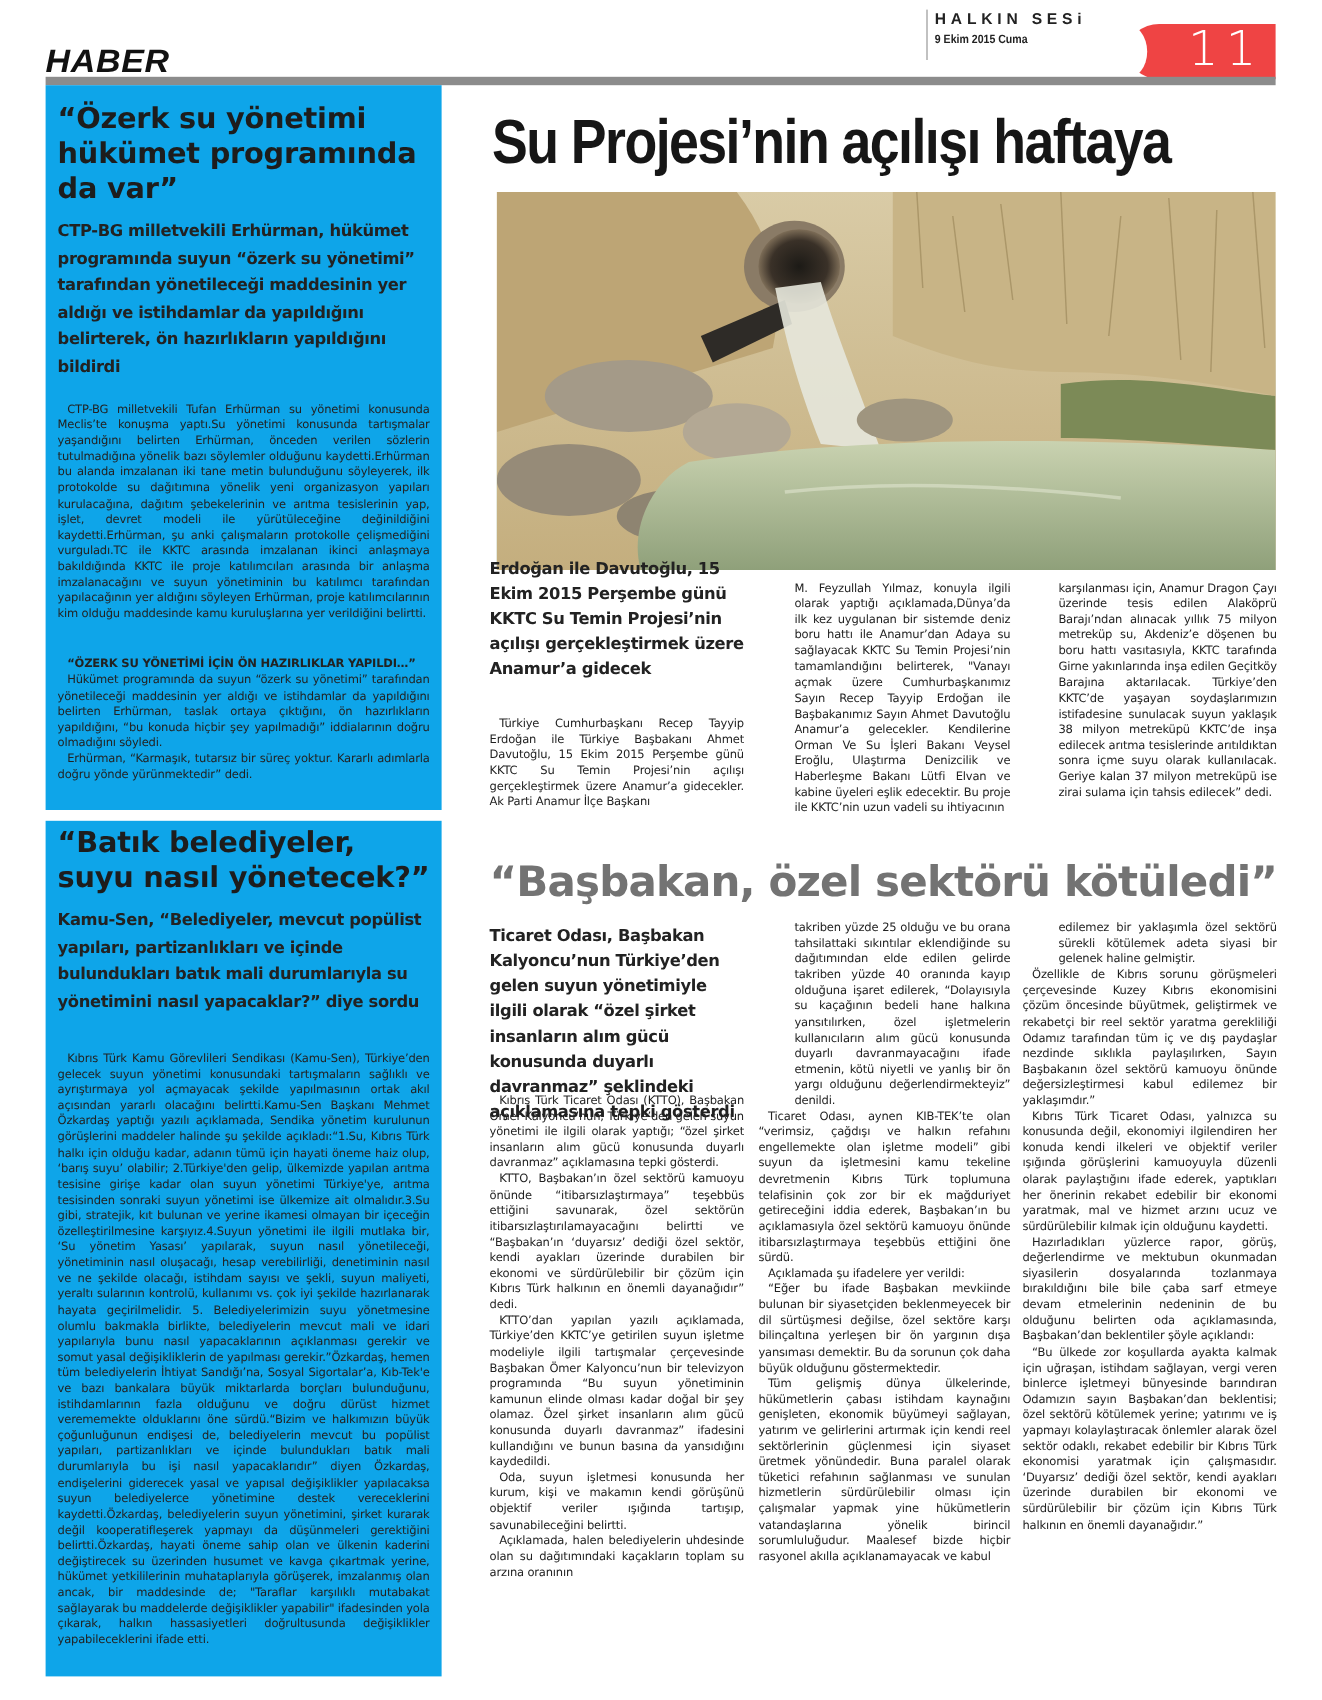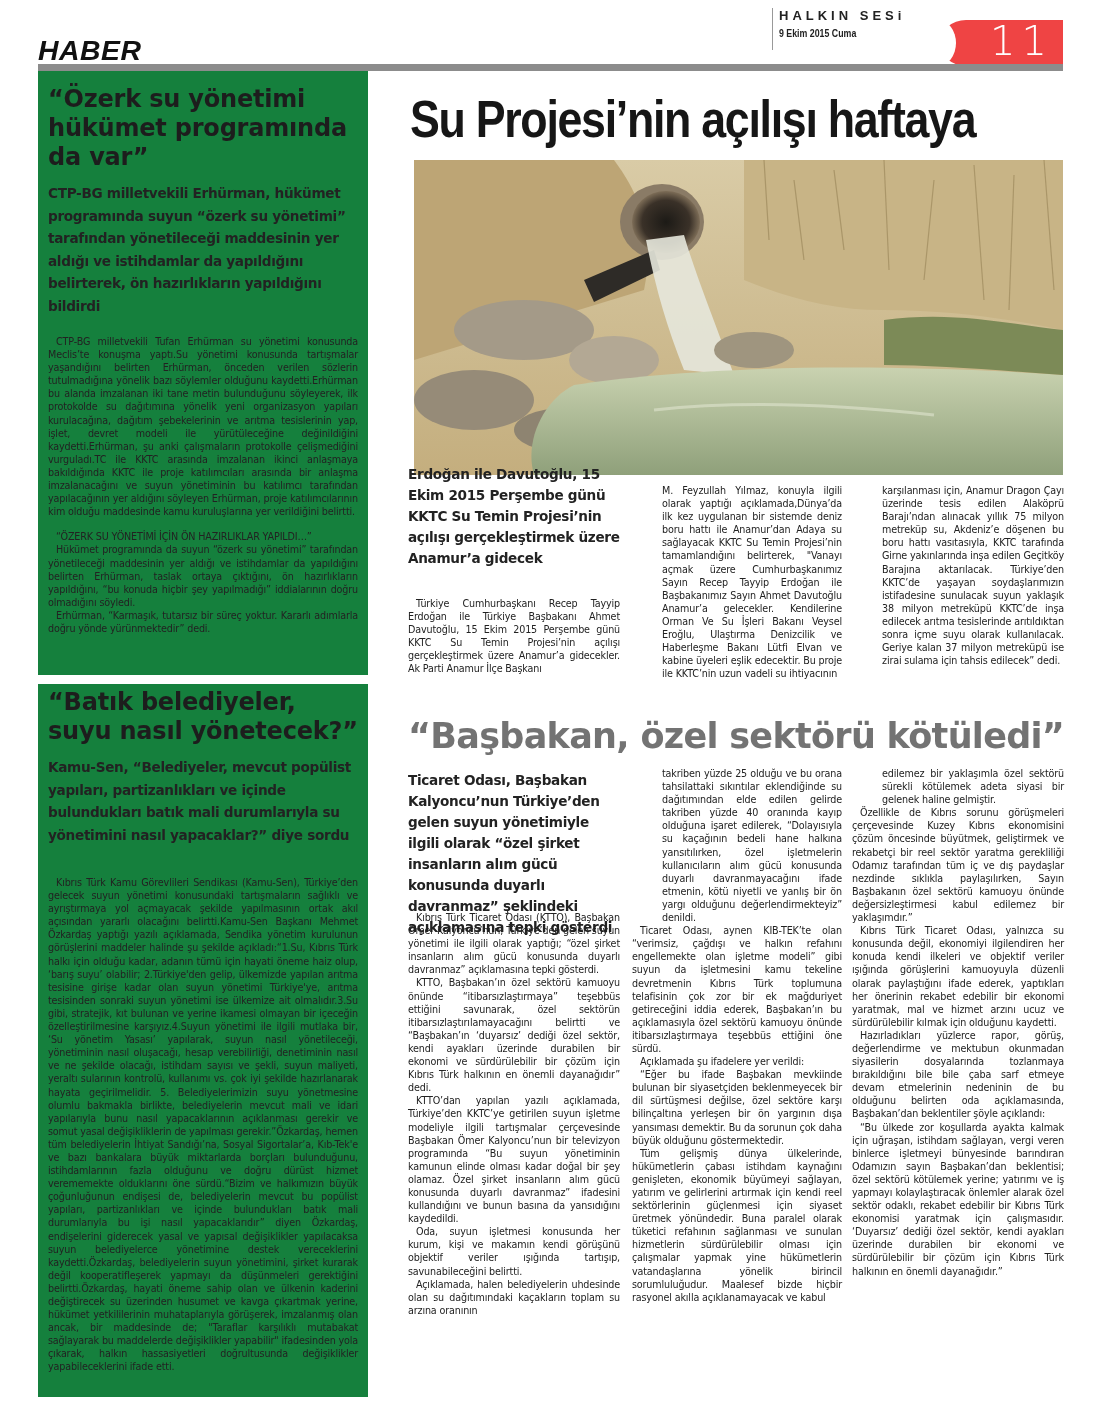--- a/index.html
+++ b/index.html
@@ -10,32 +10,32 @@
   .section-label { position: absolute; left: 38px; top: 36px; font-family: "Liberation Sans", sans-serif; font-weight: 900; font-style: italic; font-size: 27px; letter-spacing: 0.5px; color: #111; transform: scaleX(1.05); transform-origin: left; }
   .masthead { position: absolute; left: 772px; top: 8px; border-left: 1px solid #999; padding-left: 6px; height: 42px; }
   .masthead-name { font-size: 13px; font-weight: 700; letter-spacing: 4px; color: #222; }
   .masthead-date { font-size: 10px; font-weight: 700; color: #222; margin-top: 5px; transform: scaleX(0.88); transform-origin: left; }
   .page-tab { position: absolute; left: 940px; top: 20px; width: 123px; height: 46px; background: #ef4444; border-top-left-radius: 26px 23px; border-bottom-left-radius: 26px 23px; }
   .page-tab::before { content: ""; position: absolute; left: -10px; top: 0; width: 26px; height: 46px; background: #fff; border-top-right-radius: 18px 23px; border-bottom-right-radius: 18px 23px; }
   .page-number { position: absolute; left: 50px; top: -2px; font-size: 40px; font-weight: 300; color: #fff; letter-spacing: 6px; font-family: "DejaVu Sans", sans-serif; }
   .header-rule { position: absolute; left: 38px; top: 64px; width: 1025px; height: 7px; background: #8c8c8c; }
 
   
-  .sidebar-box { position: absolute; left: 38px; width: 330px; background: #15803d; padding: 0 10px; }
+  .sidebar-box { position: absolute; left: 38px; width: 330px; background: #0ea5e9; padding: 0 10px; }
   .box-a { top: 71px; height: 604px; }
   .box-b { top: 684px; height: 713px; }
   .box-headline { font-family: "DejaVu Sans", sans-serif; font-weight: 700; font-size: 24px; line-height: 29px; color: #1d1d1d; letter-spacing: -0.2px; }
   .box-a .box-headline { padding-top: 14px; }
   .box-b .box-headline { padding-top: 4px; }
   .box-deck { font-family: "DejaVu Sans", sans-serif; font-weight: 700; font-size: 13.6px; line-height: 22.5px; color: #222; margin-top: 10px; letter-spacing: -0.3px; }
   .body-text { font-family: "DejaVu Sans", sans-serif; font-size: 9.6px; line-height: 13.1px; color: #222; text-align: justify; letter-spacing: -0.15px; }
   .body-text p { text-indent: 8px; }
   .box-a .body-text { margin-top: 18px; }
   .box-b .body-text { margin-top: 30px; }
-  .subhead { font-weight: 400; margin-top: 12px; text-indent: 8px; }
+  .subhead { font-weight: 700; margin-top: 29px; text-indent: 8px; }
 
   
   .main-headline-1 { position: absolute; left: 410px; top: 88px; width: 655px; font-family: "Liberation Sans", sans-serif; font-weight: 700; font-size: 52px; line-height: 62px; color: #161616; letter-spacing: -1.5px; transform: scaleX(0.86); transform-origin: left; white-space: nowrap; }
   .photo { position: absolute; left: 414px; top: 160px; width: 649px; height: 315px; overflow: hidden; background: linear-gradient(180deg, #d7c9a4 0%, #cdb98c 35%, #a99c6f 60%, #8f9a6a 80%, #7e8d63 100%); }
   .main-col { position: absolute; font-family: "DejaVu Sans", sans-serif; }
   .deck-1 { left: 408px; top: 464px; width: 212px; font-weight: 700; font-size: 13.6px; line-height: 21px; color: #222; letter-spacing: -0.3px; }
   .col-text { font-size: 9.6px; line-height: 13.1px; text-align: justify; color: #222; letter-spacing: -0.15px; }
   .col-1a { left: 408px; top: 597px; width: 212px; }
   .col-2a { left: 632px; top: 484px; width: 210px; }
   .col-3a { left: 852px; top: 484px; width: 212px; }

